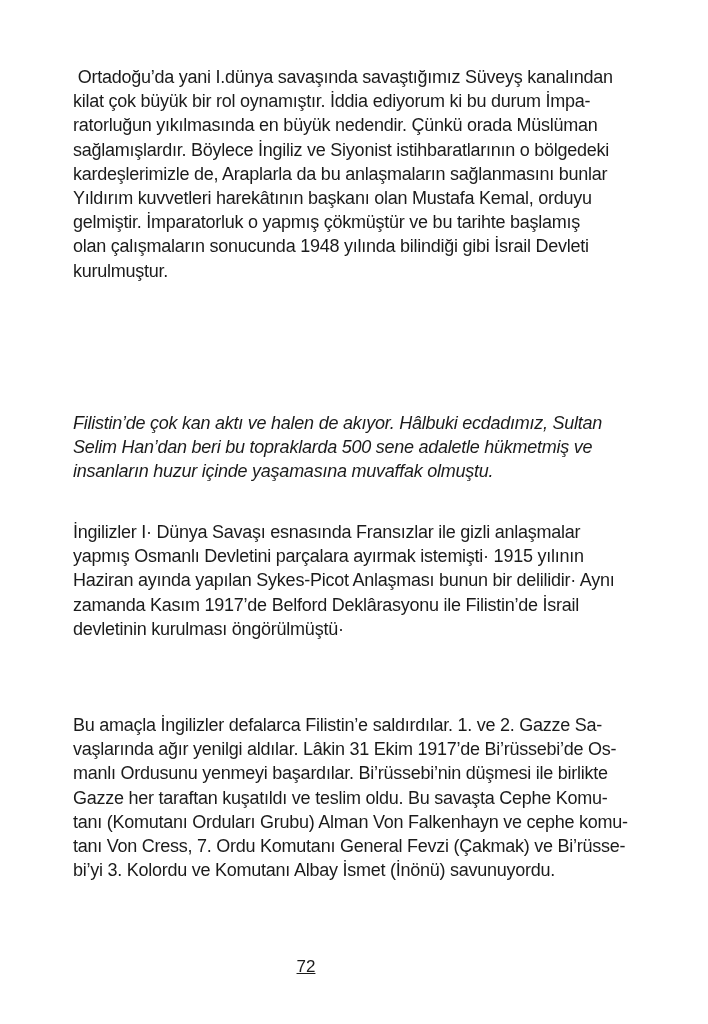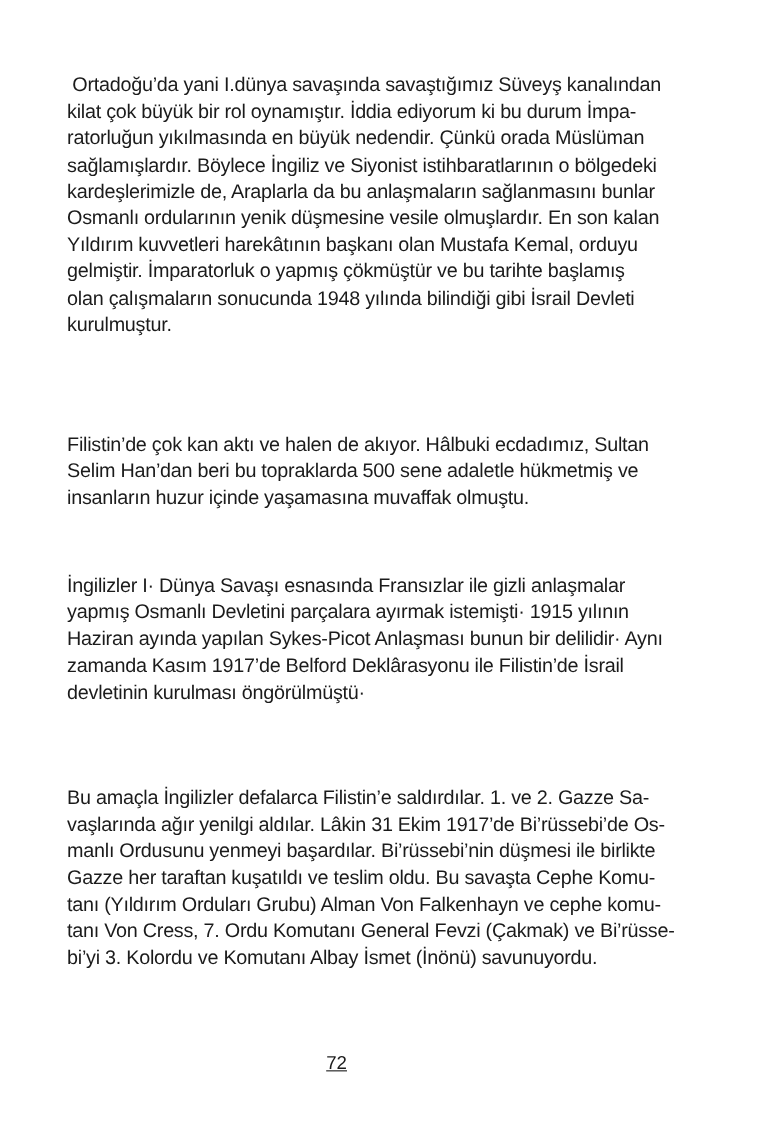--- a/index.html
+++ b/index.html
@@ -27,26 +27,27 @@
     left: 0;
     width: 592px;
     margin: 0;
     font-size: 18px;
     line-height: 24.2px;
     letter-spacing: -0.25px;
     font-weight: 400;
     color: #1b1b1b;
   }
   .paragraph-1 { top: 65px; }
-  .paragraph-2 { top: 392px; }
+  .paragraph-2 { top: 411px; font-style: italic; }
   .paragraph-3 { top: 520px; }
   .paragraph-4 { top: 713px; }
   .line {
     display: block;
     white-space: pre;
+    margin-left: 12px;
   }
   .page-footer {
     position: absolute;
     left: 0;
     top: 956px;
     width: 612px;
     text-align: center;
     text-decoration: underline;
   }
   .page-number {
@@ -60,21 +61,20 @@
 <body>
 
 <div class="page">
   <div class="text-block" id="text-block">
       <p class="paragraph paragraph-1">
         <span class="line"> Ortadoğu’da yani I.dünya savaşında savaştığımız Süveyş kanalından</span>
         <span class="line">kilat çok büyük bir rol oynamıştır. İddia ediyorum ki bu durum İmpa-</span>
         <span class="line">ratorluğun yıkılmasında en büyük nedendir. Çünkü orada Müslüman</span>
         <span class="line">sağlamışlardır. Böylece İngiliz ve Siyonist istihbaratlarının o bölgedeki</span>
         <span class="line">kardeşlerimizle de, Araplarla da bu anlaşmaların sağlanmasını bunlar</span>
-        <span class="line">Osmanlı ordularının yenik düşmesine vesile olmuşlardır. En son kalan</span>
         <span class="line">Yıldırım kuvvetleri harekâtının başkanı olan Mustafa Kemal, orduyu</span>
         <span class="line">gelmiştir. İmparatorluk o yapmış çökmüştür ve bu tarihte başlamış</span>
         <span class="line">olan çalışmaların sonucunda 1948 yılında bilindiği gibi İsrail Devleti</span>
         <span class="line">kurulmuştur.</span>
       </p>
       <p class="paragraph paragraph-2">
         <span class="line">Filistin’de çok kan aktı ve halen de akıyor. Hâlbuki ecdadımız, Sultan</span>
         <span class="line">Selim Han’dan beri bu topraklarda 500 sene adaletle hükmetmiş ve</span>
         <span class="line">insanların huzur içinde yaşamasına muvaffak olmuştu.</span>
       </p>
@@ -83,21 +83,21 @@
         <span class="line">yapmış Osmanlı Devletini parçalara ayırmak istemişti· 1915 yılının</span>
         <span class="line">Haziran ayında yapılan Sykes-Picot Anlaşması bunun bir delilidir· Aynı</span>
         <span class="line">zamanda Kasım 1917’de Belford Deklârasyonu ile Filistin’de İsrail</span>
         <span class="line">devletinin kurulması öngörülmüştü·</span>
       </p>
       <p class="paragraph paragraph-4">
         <span class="line">Bu amaçla İngilizler defalarca Filistin’e saldırdılar. 1. ve 2. Gazze Sa-</span>
         <span class="line">vaşlarında ağır yenilgi aldılar. Lâkin 31 Ekim 1917’de Bi’rüssebi’de Os-</span>
         <span class="line">manlı Ordusunu yenmeyi başardılar. Bi’rüssebi’nin düşmesi ile birlikte</span>
         <span class="line">Gazze her taraftan kuşatıldı ve teslim oldu. Bu savaşta Cephe Komu-</span>
-        <span class="line">tanı (Yıldırım Orduları Grubu) Alman Von Falkenhayn ve cephe komu-</span>
+        <span class="line">tanı (Komutanı Orduları Grubu) Alman Von Falkenhayn ve cephe komu-</span>
         <span class="line">tanı Von Cress, 7. Ordu Komutanı General Fevzi (Çakmak) ve Bi’rüsse-</span>
         <span class="line">bi’yi 3. Kolordu ve Komutanı Albay İsmet (İnönü) savunuyordu.</span>
       </p>
     </div>
   <div class="page-footer">
     <span class="page-number">72</span>
   </div>
 </div>
 
 </body></html>

